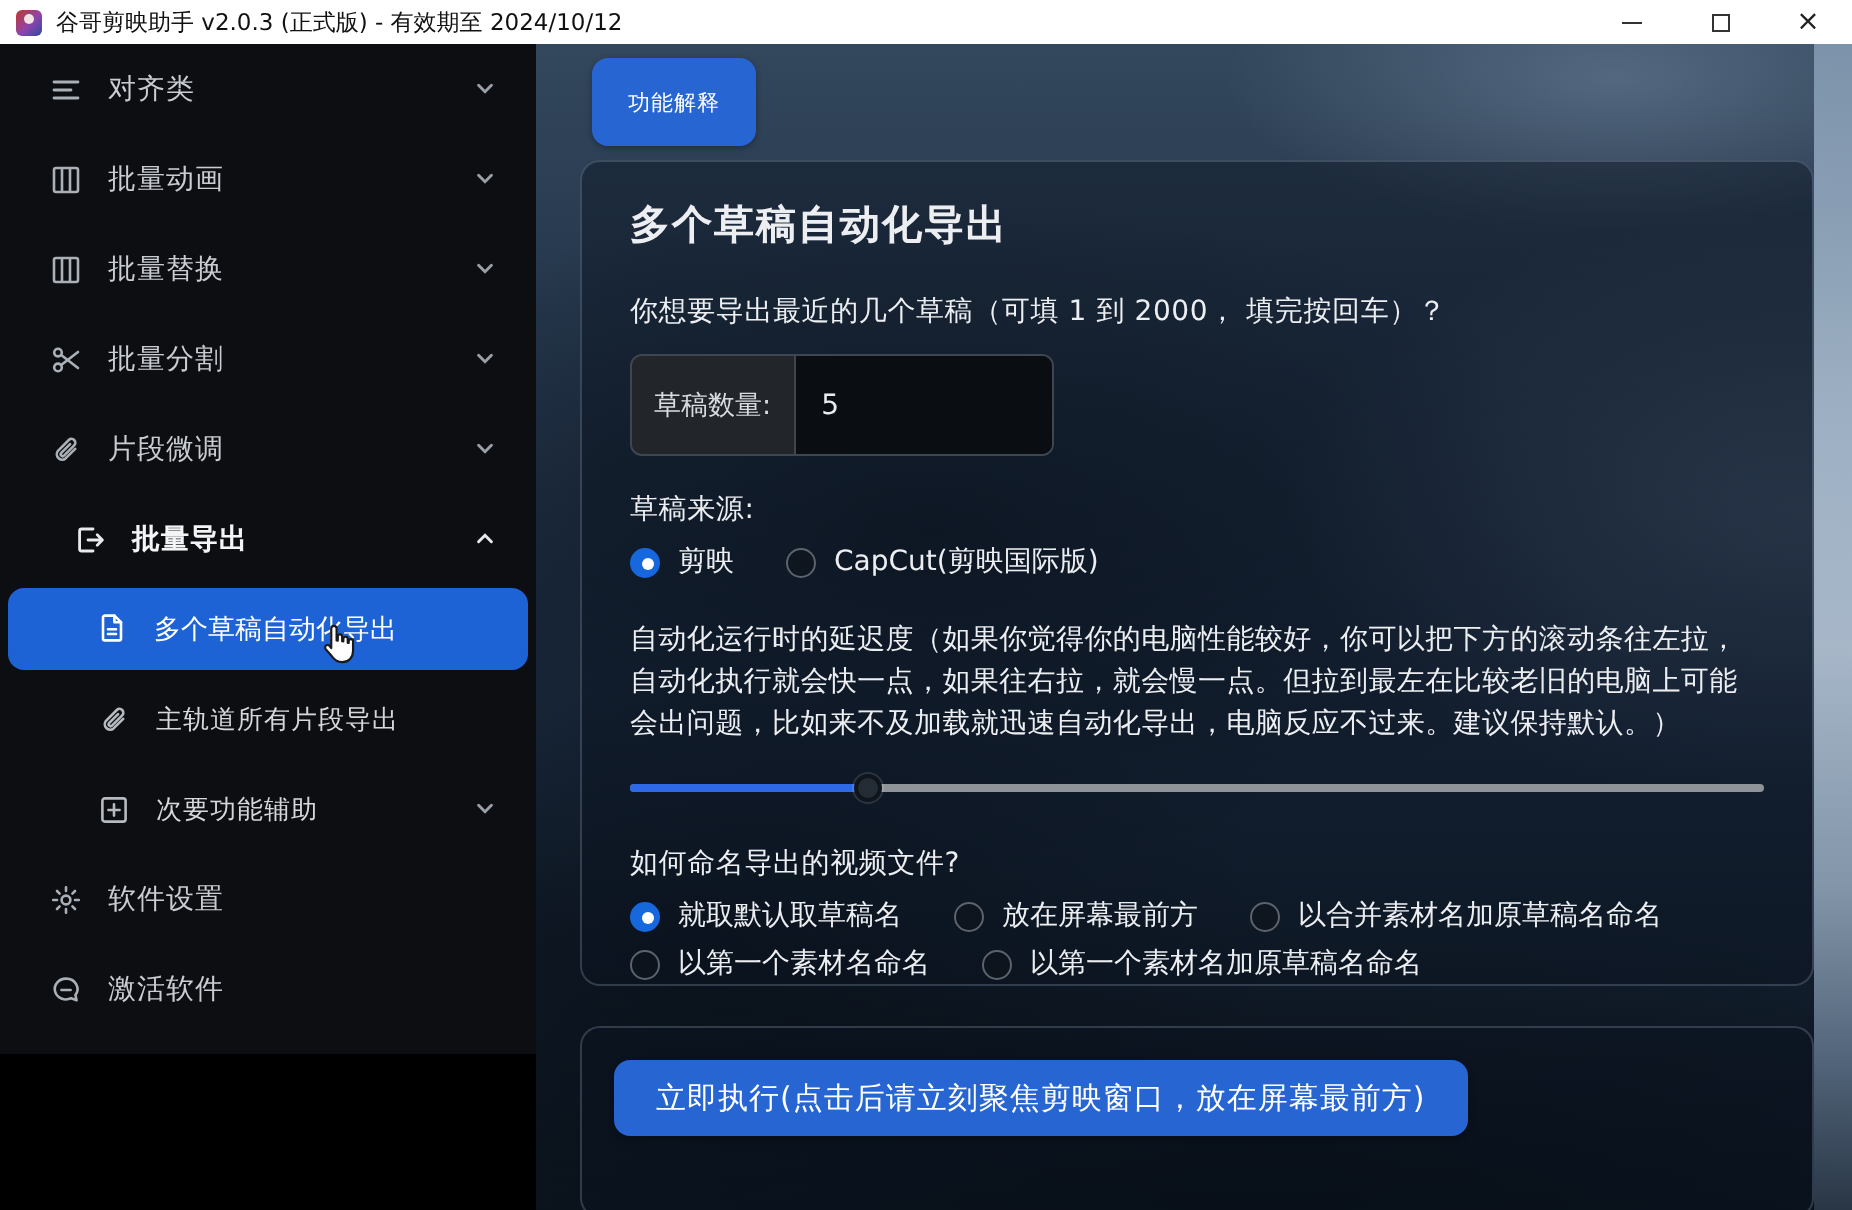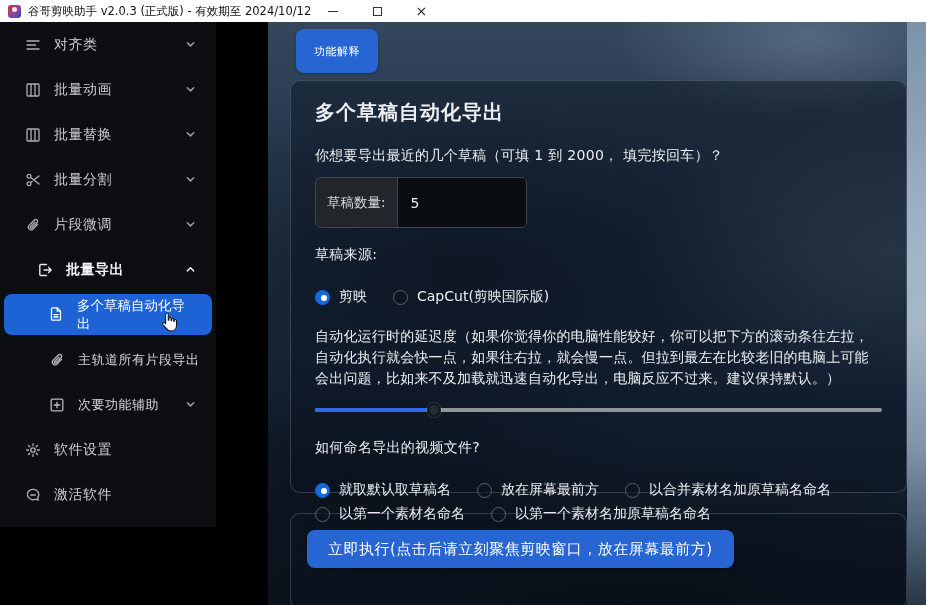--- a/index.html
+++ b/index.html
@@ -1,39 +1,39 @@
 <!DOCTYPE html>
 <html><head>
 <meta charset="utf-8">
 <style>
   * { margin:0; padding:0; box-sizing:border-box; }
   html,body { width:926px; height:605px; overflow:hidden; }
   body { font-family:"DejaVu Sans","Liberation Sans",sans-serif; position:relative; background:#000; }
 
   
   .titlebar { position:absolute; top:0; left:0; width:926px; height:22px; background:#ffffff;
-    display:flex; align-items:center; justify-content:flex-start; z-index:30; }
+    display:flex; align-items:center; justify-content:space-between; z-index:30; }
   .titlebar-left { display:flex; align-items:center; gap:7px; padding-left:8px; }
   .app-logo { width:13px; height:13px; border-radius:3px;
     background:linear-gradient(135deg,#c0392b 0%,#8e44ad 55%,#2e4a9e 100%); position:relative; }
   .app-logo::after { content:""; position:absolute; left:4px; top:2px; width:5px; height:5px;
     border-radius:50%; background:#f2e6e4; }
   .title-text { font-size:11.5px; color:#111; white-space:nowrap; }
   .titlebar-controls { display:flex; align-items:center; height:100%; }
   .win-btn { width:44px; height:100%; display:flex; align-items:center; justify-content:center;
     font-size:12px; color:#222; cursor:default; }
   .win-btn.min span { display:block; width:10px; border-top:1px solid #333; }
   .win-btn.max span { display:block; width:9px; height:9px; border:1px solid #333; }
   .win-btn.close { font-size:14px; }
 
   
   .body-wrap { position:absolute; top:22px; left:0; right:0; bottom:0; }
 
   
-  .sidebar { position:absolute; left:0; top:0; width:216px; height:583px;
+  .sidebar { position:absolute; left:0; top:0; width:268px; height:583px;
     background:linear-gradient(180deg,#0d0e11 0,#0d0e11 505px,#000 505px); z-index:10; }
   .nav-item { height:45px; display:flex; align-items:center; gap:13px; padding:0 20px 0 24px;
     color:#c9cdd3; font-size:14px; cursor:pointer; }
   .nav-item .icon { width:17px; height:17px; display:flex; align-items:center; justify-content:center; color:#aab0b8; flex:0 0 17px; }
   .nav-item .label { flex:1 1 auto; white-space:nowrap; letter-spacing:.5px; }
   .nav-item .chev { color:#9aa0a8; display:flex; }
   .nav-item.bright { color:#f2f4f6; font-weight:600;margin-left:12px; }
   .nav-item.bright .icon, .nav-item.bright .chev { color:#e8eaee; }
   .nav-sub { padding-left:48px; font-size:13px; color:#d4d7dc; }
   .nav-sub .icon { color:#b6bbc2; }
@@ -67,21 +67,21 @@
   .panel-main h2 { font-size:20px; font-weight:700; letter-spacing:1px; height:28px; }
   .question { margin-top:20px; font-size:14px; letter-spacing:.3px; }
   .input-group { margin-top:12px; display:inline-flex; height:51px; border:1px solid #3f4650;
     border-radius:6px; overflow:hidden; background:#0a0d11; }
   .input-addon { display:flex; align-items:center; padding:0 11px; background:rgba(255,255,255,.10);
     color:#d8dbe0; font-size:13.5px; border-right:1px solid #3f4650; }
   .input-group input { width:128px; background:#0a0d11; border:none; outline:none; color:#e9ebee;
     font-size:14px; padding:0 13px; font-family:inherit; }
   .field-label { font-size:14px; letter-spacing:.3px; }
   .mt18 { margin-top:18px; } .mt22 { margin-top:22px; }
-  .radio-row { display:flex; align-items:center; gap:26px; margin-top:24px; flex-wrap:nowrap; }
+  .radio-row { display:flex; align-items:center; gap:26px; margin-top:8px; flex-wrap:nowrap; }
   .radio-row.tight { margin-top:6px; }
   .radio { display:inline-flex; align-items:center; gap:9px; font-size:14px; cursor:pointer; white-space:nowrap; }
   .radio .circ { width:15px; height:15px; border-radius:50%; border:1.5px solid #5c636d;
     background:rgba(15,20,27,.6); position:relative; flex:0 0 15px; }
   .radio.checked .circ { background:#1668dc; border-color:#1668dc; }
   .radio.checked .circ::after { content:""; position:absolute; left:4.5px; top:4.5px; width:6px; height:6px;
     border-radius:50%; background:#fff; }
   .para { margin-top:20px; font-size:14px; line-height:21px; letter-spacing:.2px; }
   .slider { margin-top:14px; position:relative; height:14px; cursor:pointer; }
   .slider-track { position:absolute; left:0; right:0; top:5px; height:4px; border-radius:2px; background:#8f9499; }

